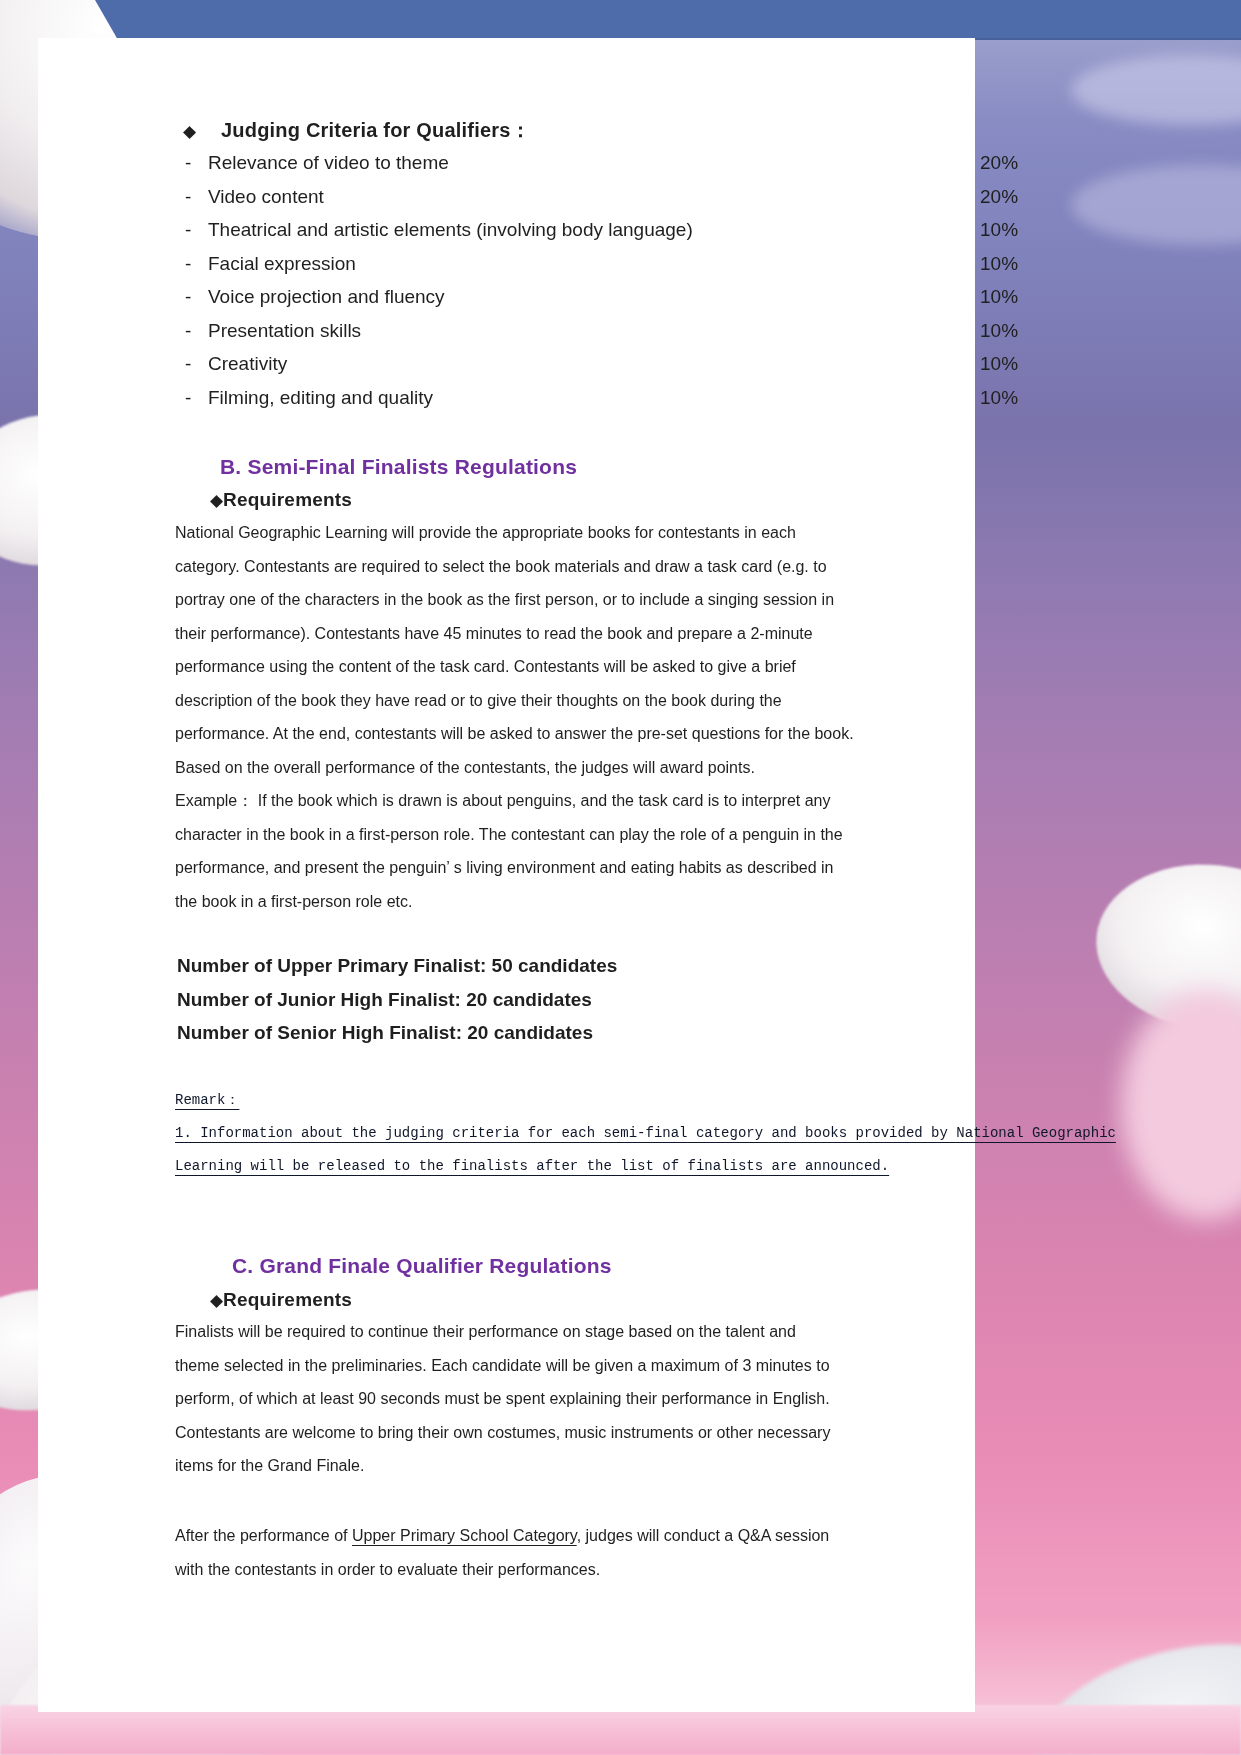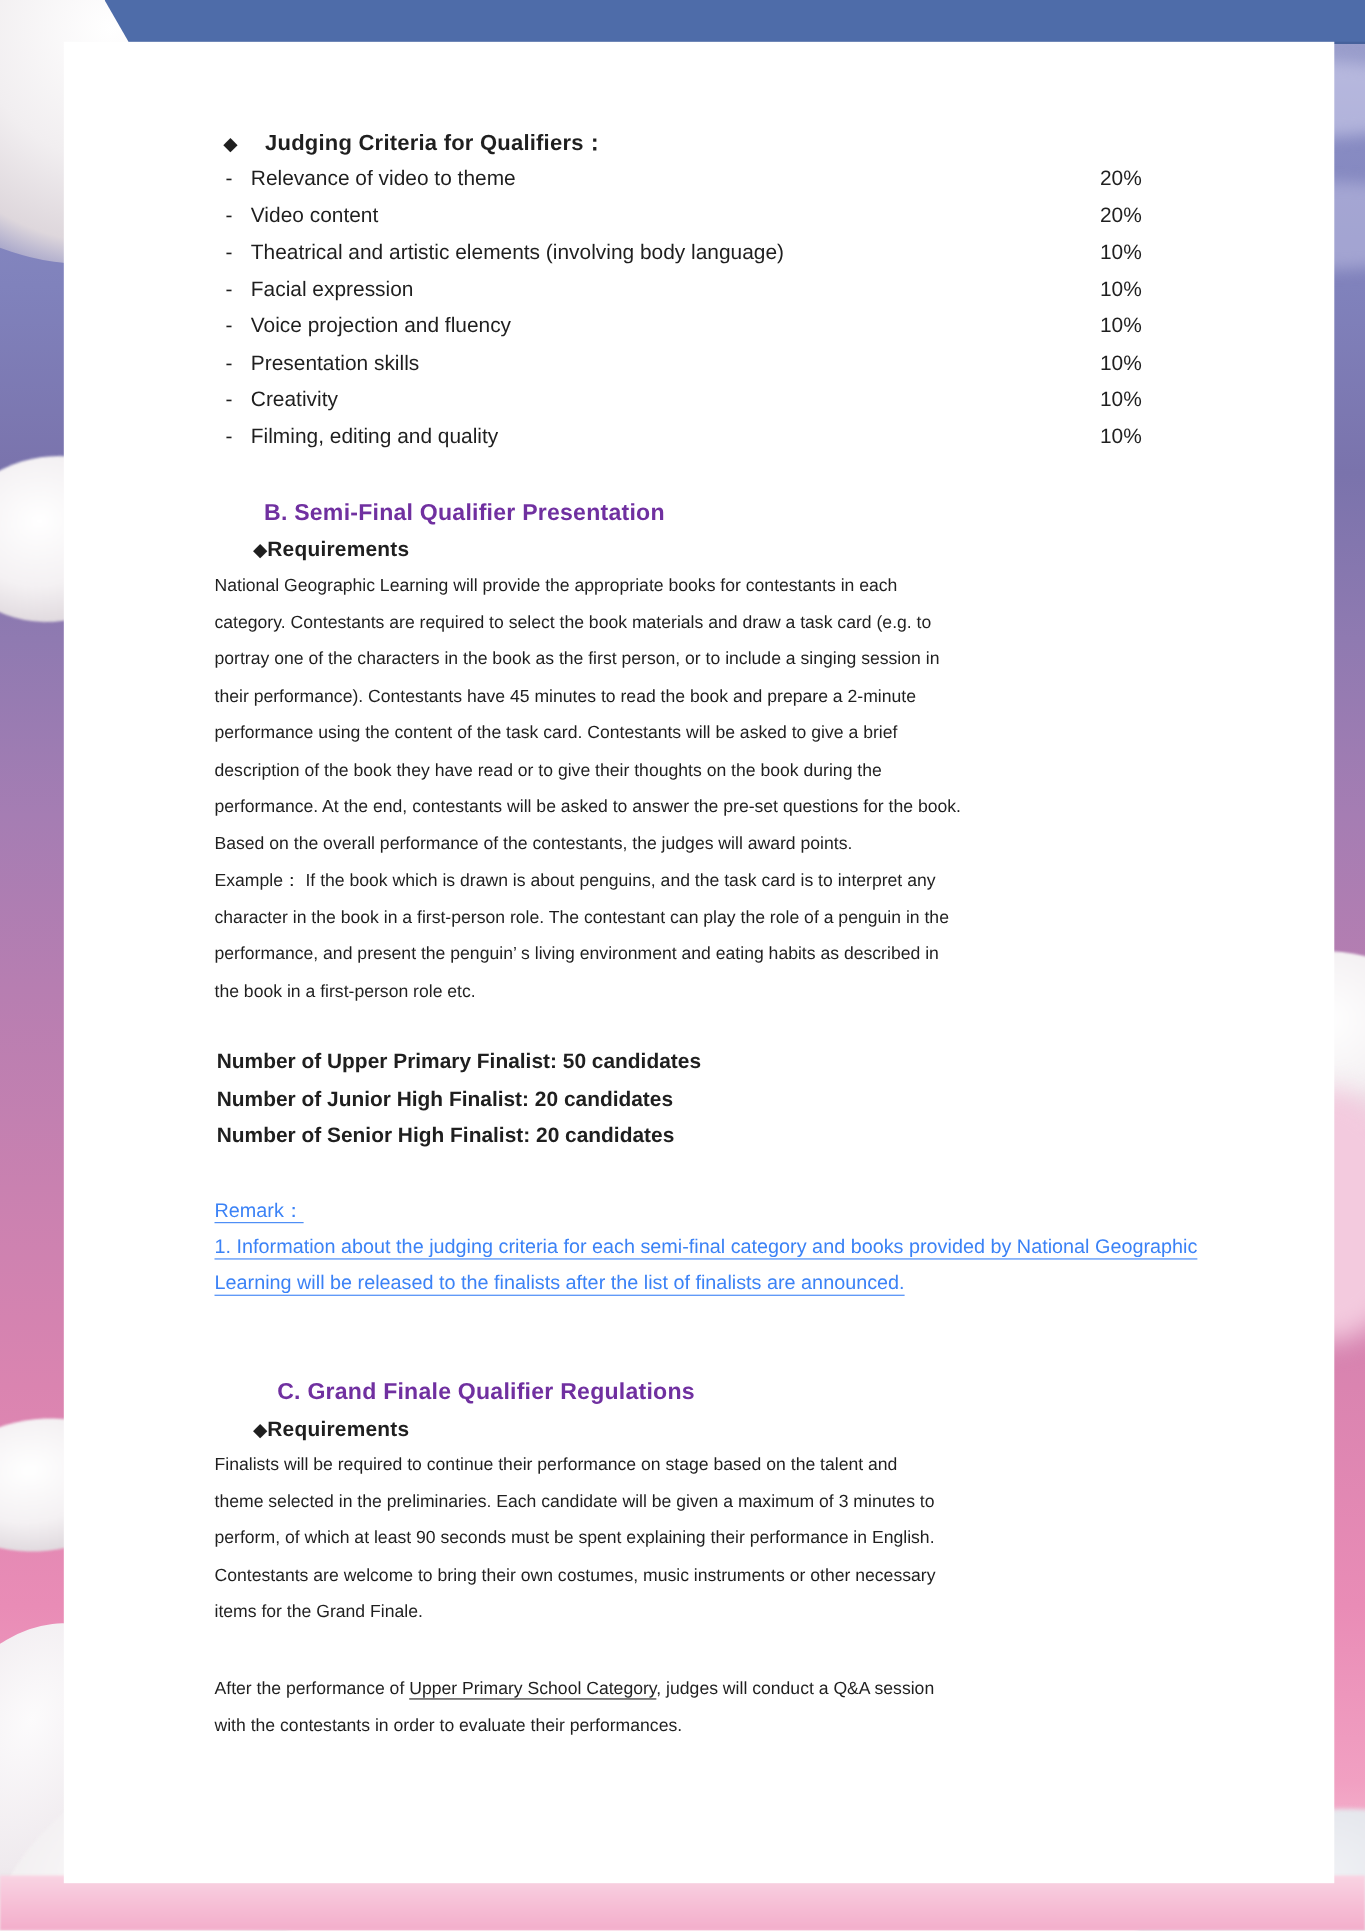--- a/index.html
+++ b/index.html
@@ -40,40 +40,40 @@
     background:radial-gradient(ellipse at 50% 40%,#f4f5f8 0%,#e4e6ec 55%,#c8cbd6 100%);filter:blur(2px);}
   .band-bottom{position:absolute;z-index:2;left:0;right:0;top:1705px;height:50px;
     background:linear-gradient(180deg,#f9d4e3 0%,#f6bcd4 60%,#f3aecb 100%);filter:blur(1px);}
   .top-band{
     position:absolute;z-index:3;left:95px;right:0;top:0;height:40px;background:#4e6ca9;
     clip-path:polygon(0 0,100% 0,100% 100%,23px 100%);
     box-shadow:inset 0 -2px 0 #46619b;
   }
   
   .page{
-    position:absolute;z-index:5;left:58px;top:38px;width:1155px;height:1674px;background:#ffffff;
+    position:absolute;z-index:5;left:38px;top:38px;width:937px;height:1674px;background:#ffffff;
     color:#1f1f1f;
   }
   .abs{position:absolute;}
   .pre{white-space:pre-line;}
   .body-text{font-size:16px;line-height:33.5px;width:990px;left:137px;}
   .bullet-row{left:145px;font-size:19px;line-height:34px;text-align:right;}
   .bullet-row .diamond{display:inline-block;width:40px;font-size:17px;}
   .bullet-row .bullet-label{font-weight:700;letter-spacing:.2px;}
   .section-heading{left:182px;font-size:21px;line-height:34px;font-weight:700;color:#7030a0;letter-spacing:.2px;}
   .crit-title-row{left:145px;top:75px;font-size:20px;line-height:34px;}
   .crit-title-row .diamond{display:inline-block;width:38px;font-size:17px;}
   .crit-title-row .t{font-weight:700;letter-spacing:.2px;}
   .crit-list{left:147px;top:108px;width:990px;}
   .crit-row{position:relative;height:33.5px;font-size:19px;line-height:33.5px;}
   .crit-row .dash{position:absolute;left:0;top:0;}
   .crit-row .lbl{position:absolute;left:23px;top:0;white-space:nowrap;}
   .crit-row .wt{position:absolute;left:795px;top:0;}
   .finalists{left:139px;font-size:19px;line-height:33.5px;font-weight:700;}
-  .remark{left:137px;font-size:18px;line-height:33px;color:#3b82f6;width:1000px;}
+  .remark{left:137px;font-size:14px;line-height:33px;color:#0f172a;width:1000px;font-family:Liberation Mono, monospace;}
   .remark span{text-decoration:underline;text-underline-offset:5px;display:block;}
   .u{text-decoration:underline;text-underline-offset:4px;}
 </style>
 </head>
 <body>
 
 <div class="bg-base"></div>
 <div class="shape cloud-topleft"></div>
 <div class="shape streak streak-r1"></div>
 <div class="shape streak streak-r2"></div>
@@ -129,21 +129,21 @@
       <span class="lbl">Creativity</span>
       <span class="wt">10%</span>
     </div>
     <div class="crit-row">
       <span class="dash">-</span>
       <span class="lbl">Filming, editing and quality</span>
       <span class="wt">10%</span>
     </div>
   </div>
 
-  <div class="abs section-heading" style="top:412px;">B. Semi-Final Qualifier Presentation</div>
+  <div class="abs section-heading" style="top:412px;">B. Semi-Final Finalists Regulations</div>
 
   <div class="abs bullet-row" style="top:445px;">
     <span class="diamond">◆</span><span class="bullet-label">Requirements</span>
   </div>
 
   <div class="abs body-text pre" style="top:478px;">National Geographic Learning will provide the appropriate books for contestants in each
 category. Contestants are required to select the book materials and draw a task card (e.g. to
 portray one of the characters in the book as the first person, or to include a singing session in
 their performance). Contestants have 45 minutes to read the book and prepare a 2-minute
 performance using the content of the task card. Contestants will be asked to give a brief

